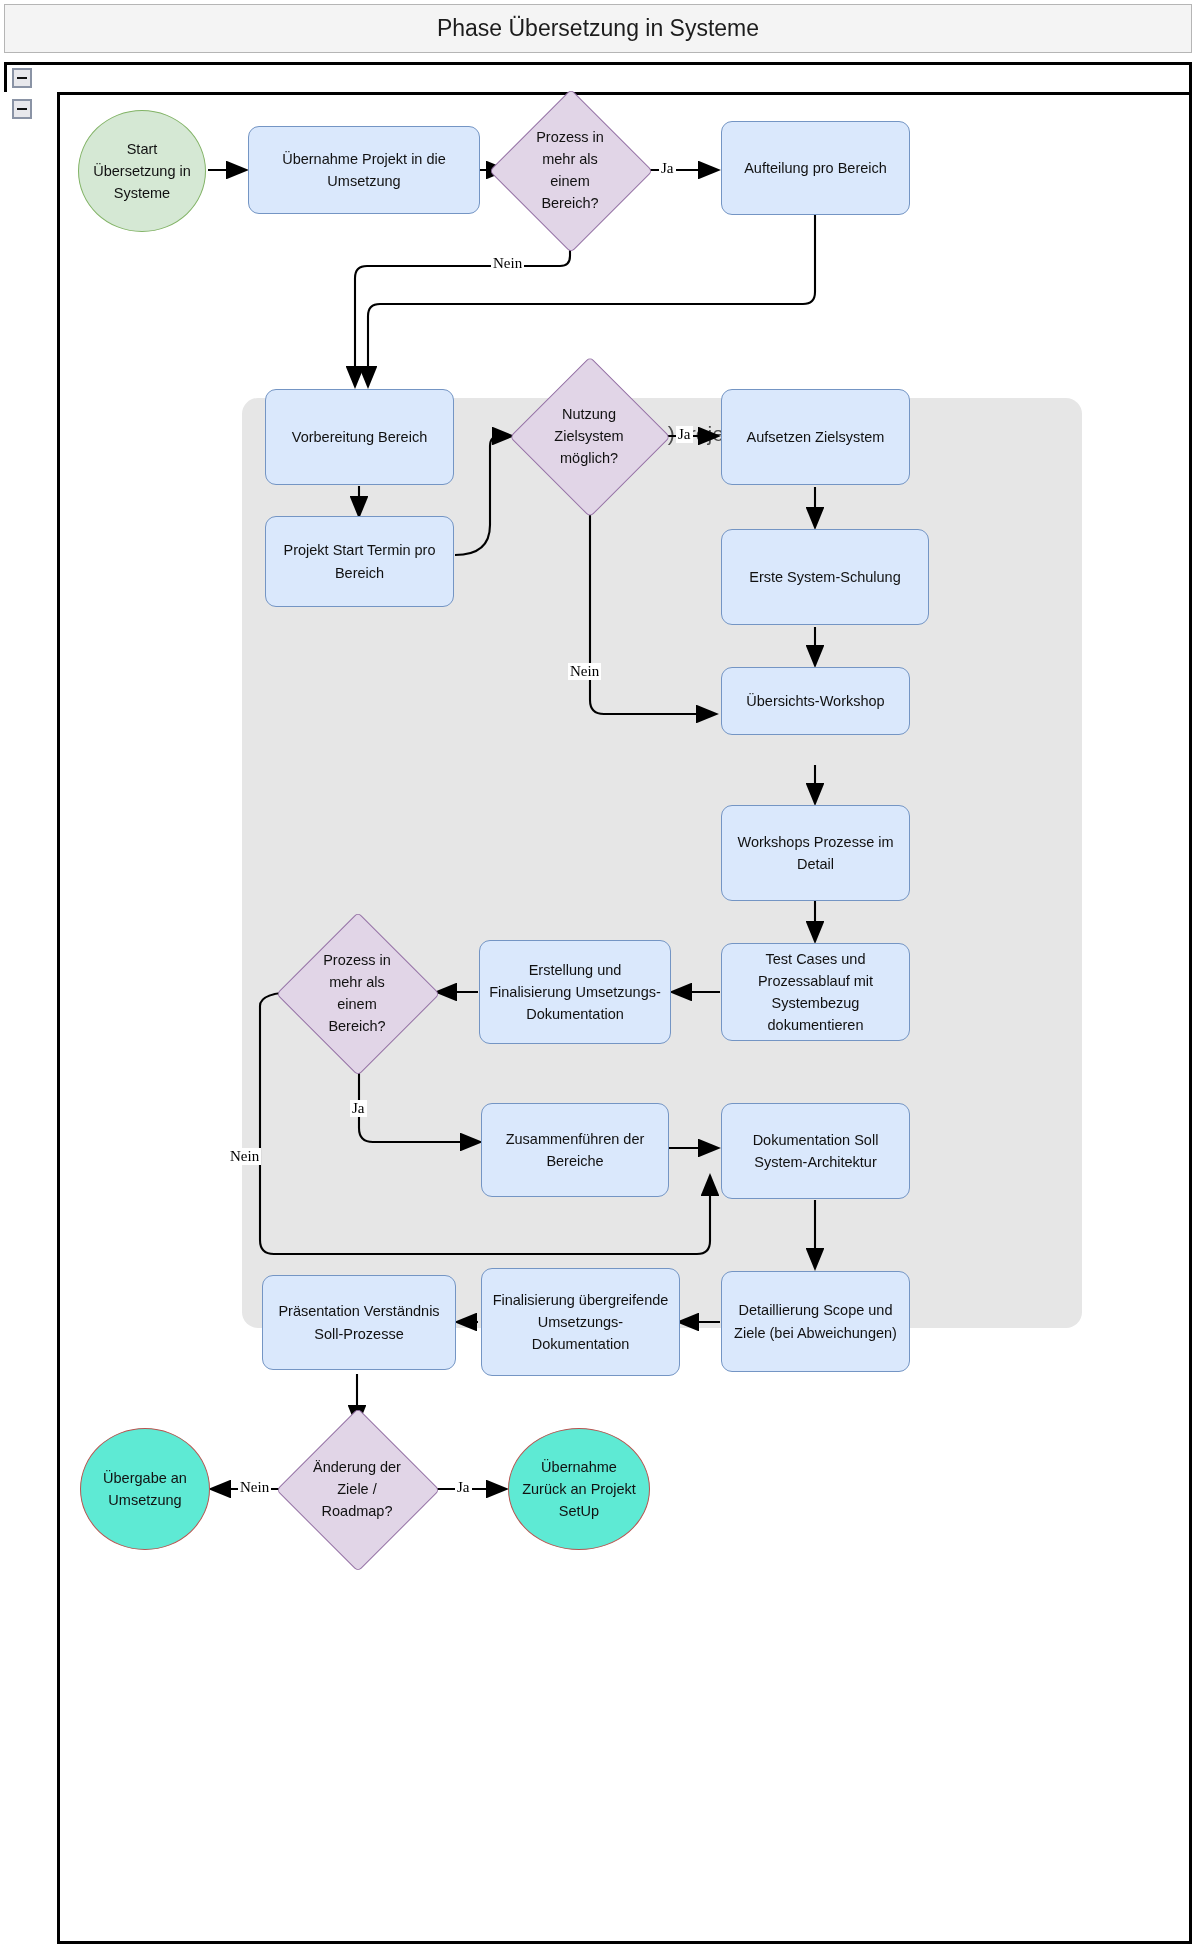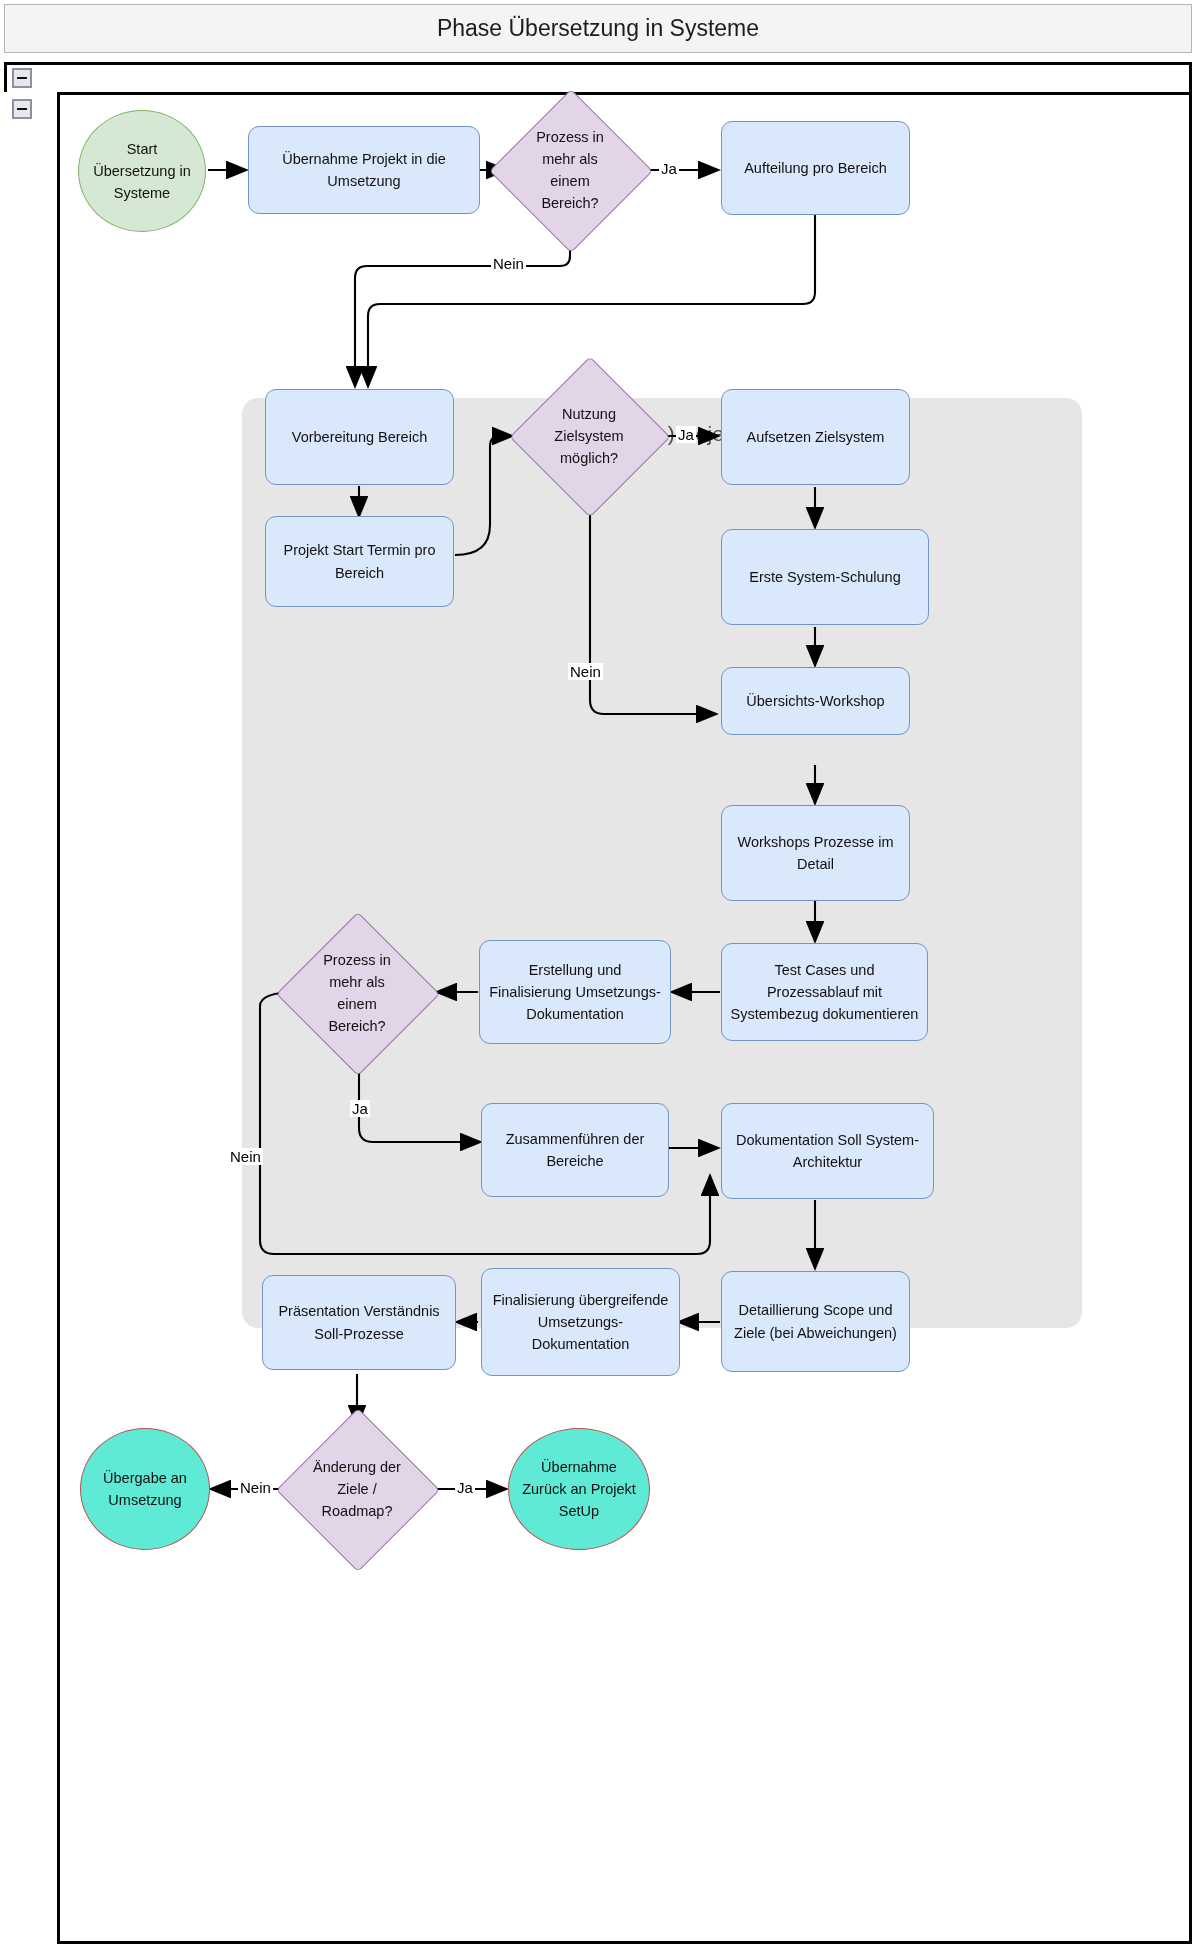--- a/index.html
+++ b/index.html
@@ -69,21 +69,21 @@
   .dec{background:transparent;border:0;}
   .dec .dshape{
     position:absolute;left:0;top:0;width:100%;height:100%;
     background:#e1d5e7;border:1.4px solid #9673a6;
     transform:rotate(45deg);border-radius:5px;
   }
   .dec .dtxt{position:relative;z-index:2;width:118%;}
 
   .elabel{
     position:absolute;font-size:15px;color:#000;background:#fff;
-    padding:0 2px;white-space:nowrap;
+    padding:0 2px;white-space:nowrap;font-family:Liberation Serif, serif;
   }
 </style>
 </head>
 <body>
 
 <div id="root">
 
   <div class="titlebar">
     <span class="t">Phase Übersetzung in Systeme</span>
   </div>
@@ -202,38 +202,38 @@
     </div>
 
     <div class="node proc" style="left:721px;top:667px;width:189px;height:68px;">
       <span>Übersichts-Workshop</span>
     </div>
 
     <div class="node proc" style="left:721px;top:805px;width:189px;height:96px;">
       <span>Workshops Prozesse im Detail</span>
     </div>
 
-    <div class="node proc" style="left:721px;top:943px;width:207px;height:98px;">
+    <div class="node proc" style="left:721px;top:943px;width:189px;height:98px;">
       <span>Test Cases und Prozessablauf mit Systembezug dokumentieren</span>
     </div>
 
     <div class="node proc" style="left:479px;top:940px;width:192px;height:104px;">
       <span>Erstellung und Finalisierung Umsetzungs-Dokumentation</span>
     </div>
 
     <div class="node dec" style="left:300px;top:936px;width:114px;height:114px;">
       <div class="dshape"></div>
       <span class="dtxt">Prozess in mehr als einem Bereich?</span>
     </div>
 
     <div class="node proc" style="left:481px;top:1103px;width:188px;height:94px;">
       <span>Zusammenführen der Bereiche</span>
     </div>
 
-    <div class="node proc" style="left:721px;top:1103px;width:213px;height:96px;text-align:center;">
+    <div class="node proc" style="left:721px;top:1103px;width:189px;height:96px;text-align:center;">
       <span>Dokumentation Soll System-Architektur</span>
     </div>
 
     <div class="node proc" style="left:721px;top:1271px;width:189px;height:101px;">
       <span>Detaillierung Scope und Ziele (bei Abweichungen)</span>
     </div>
 
     <div class="node proc" style="left:481px;top:1268px;width:199px;height:108px;">
       <span>Finalisierung übergreifende Umsetzungs-Dokumentation</span>
     </div>

